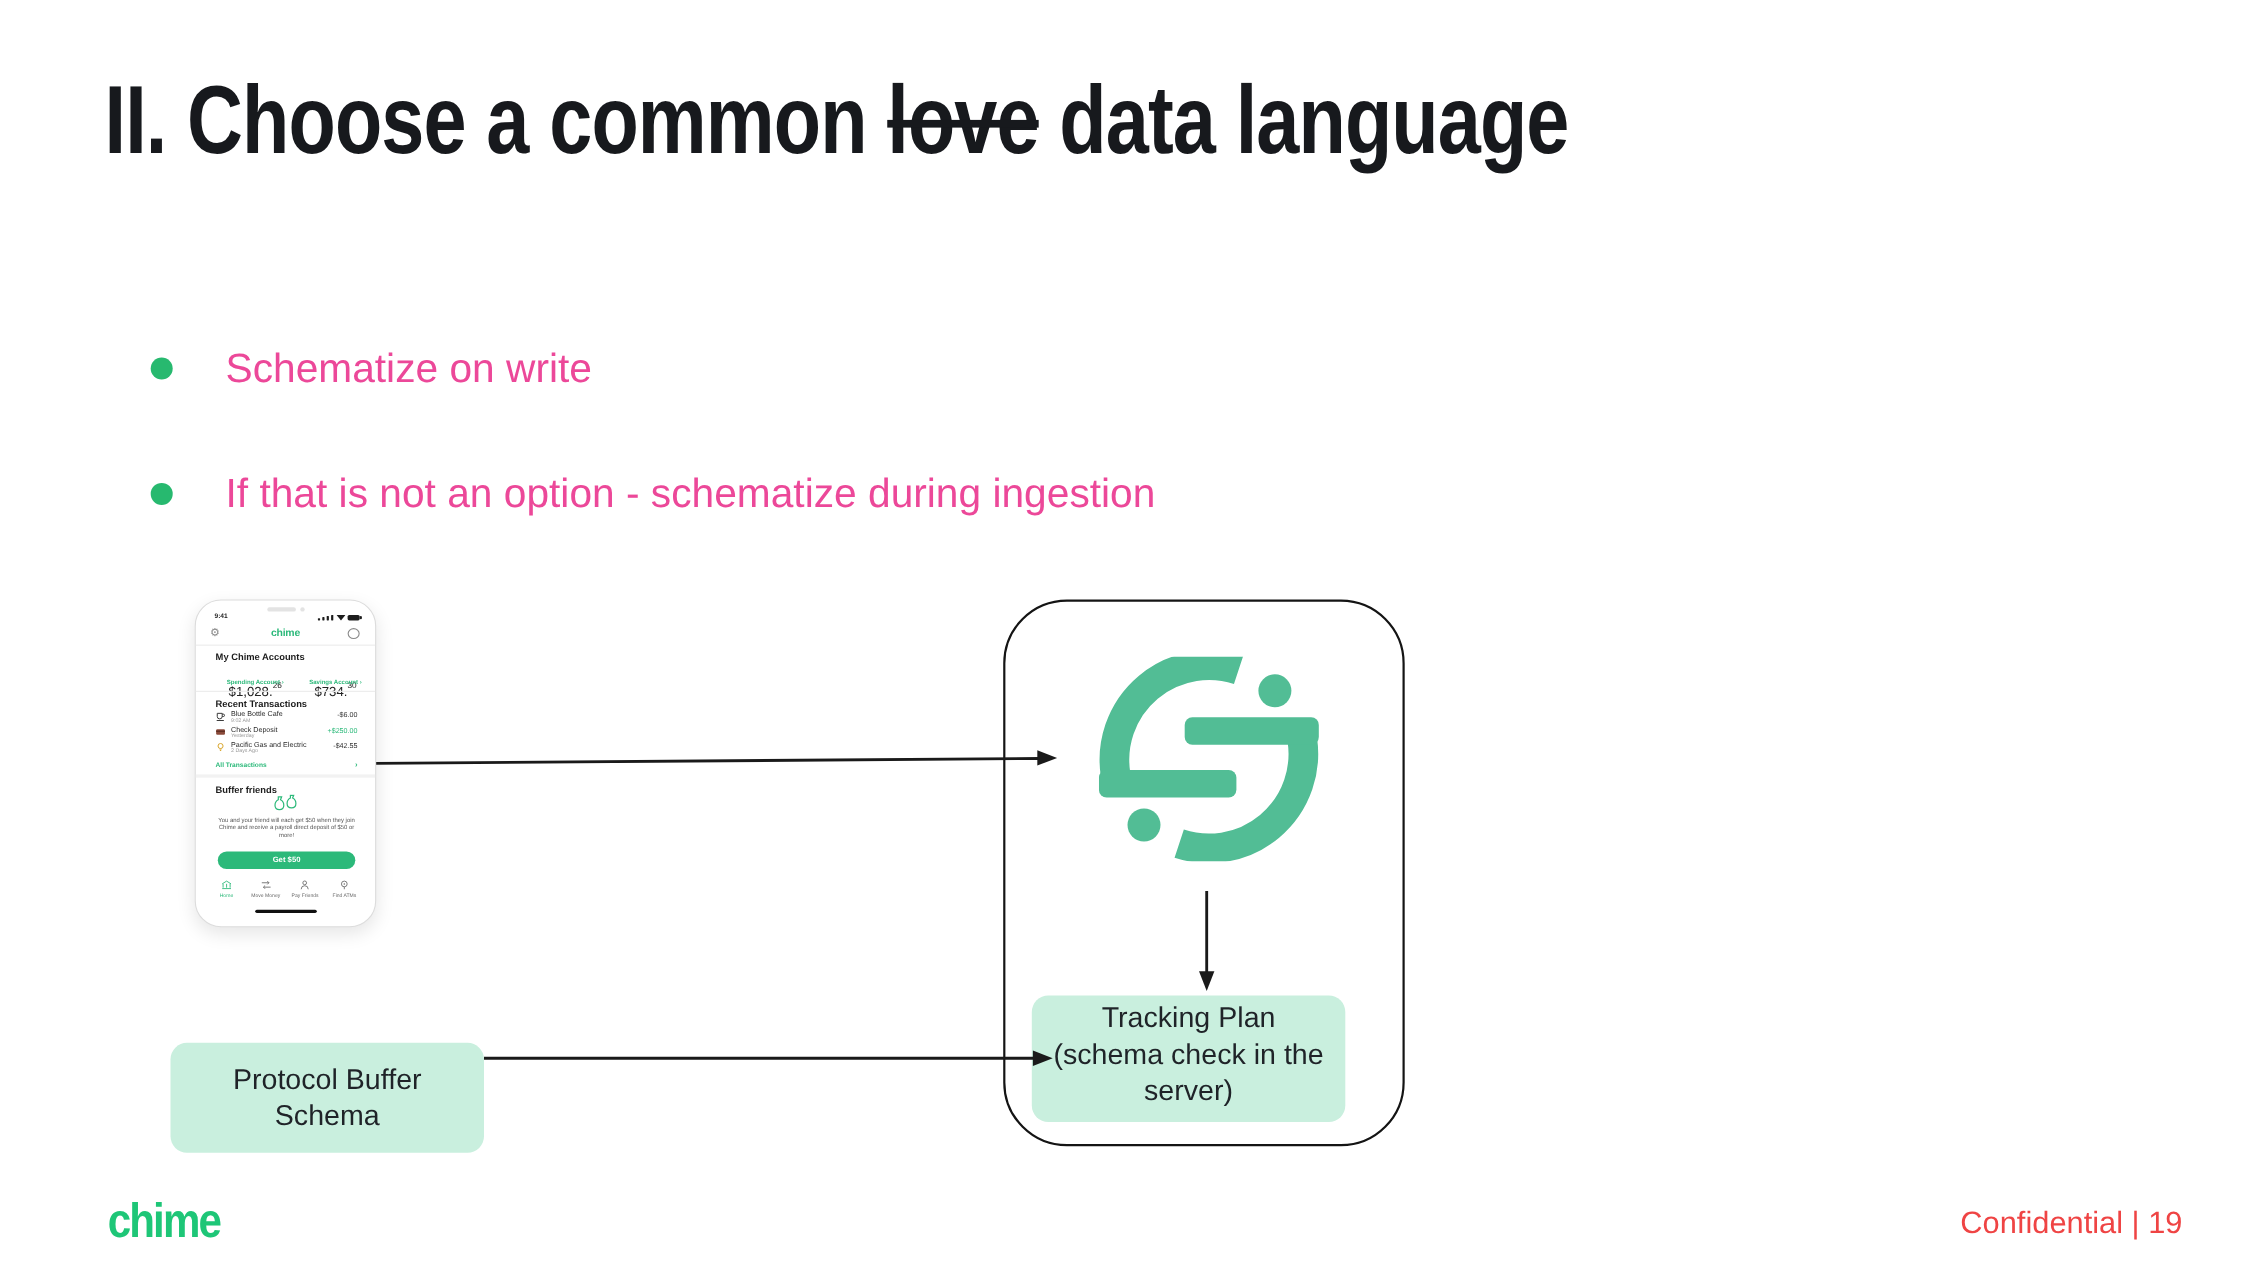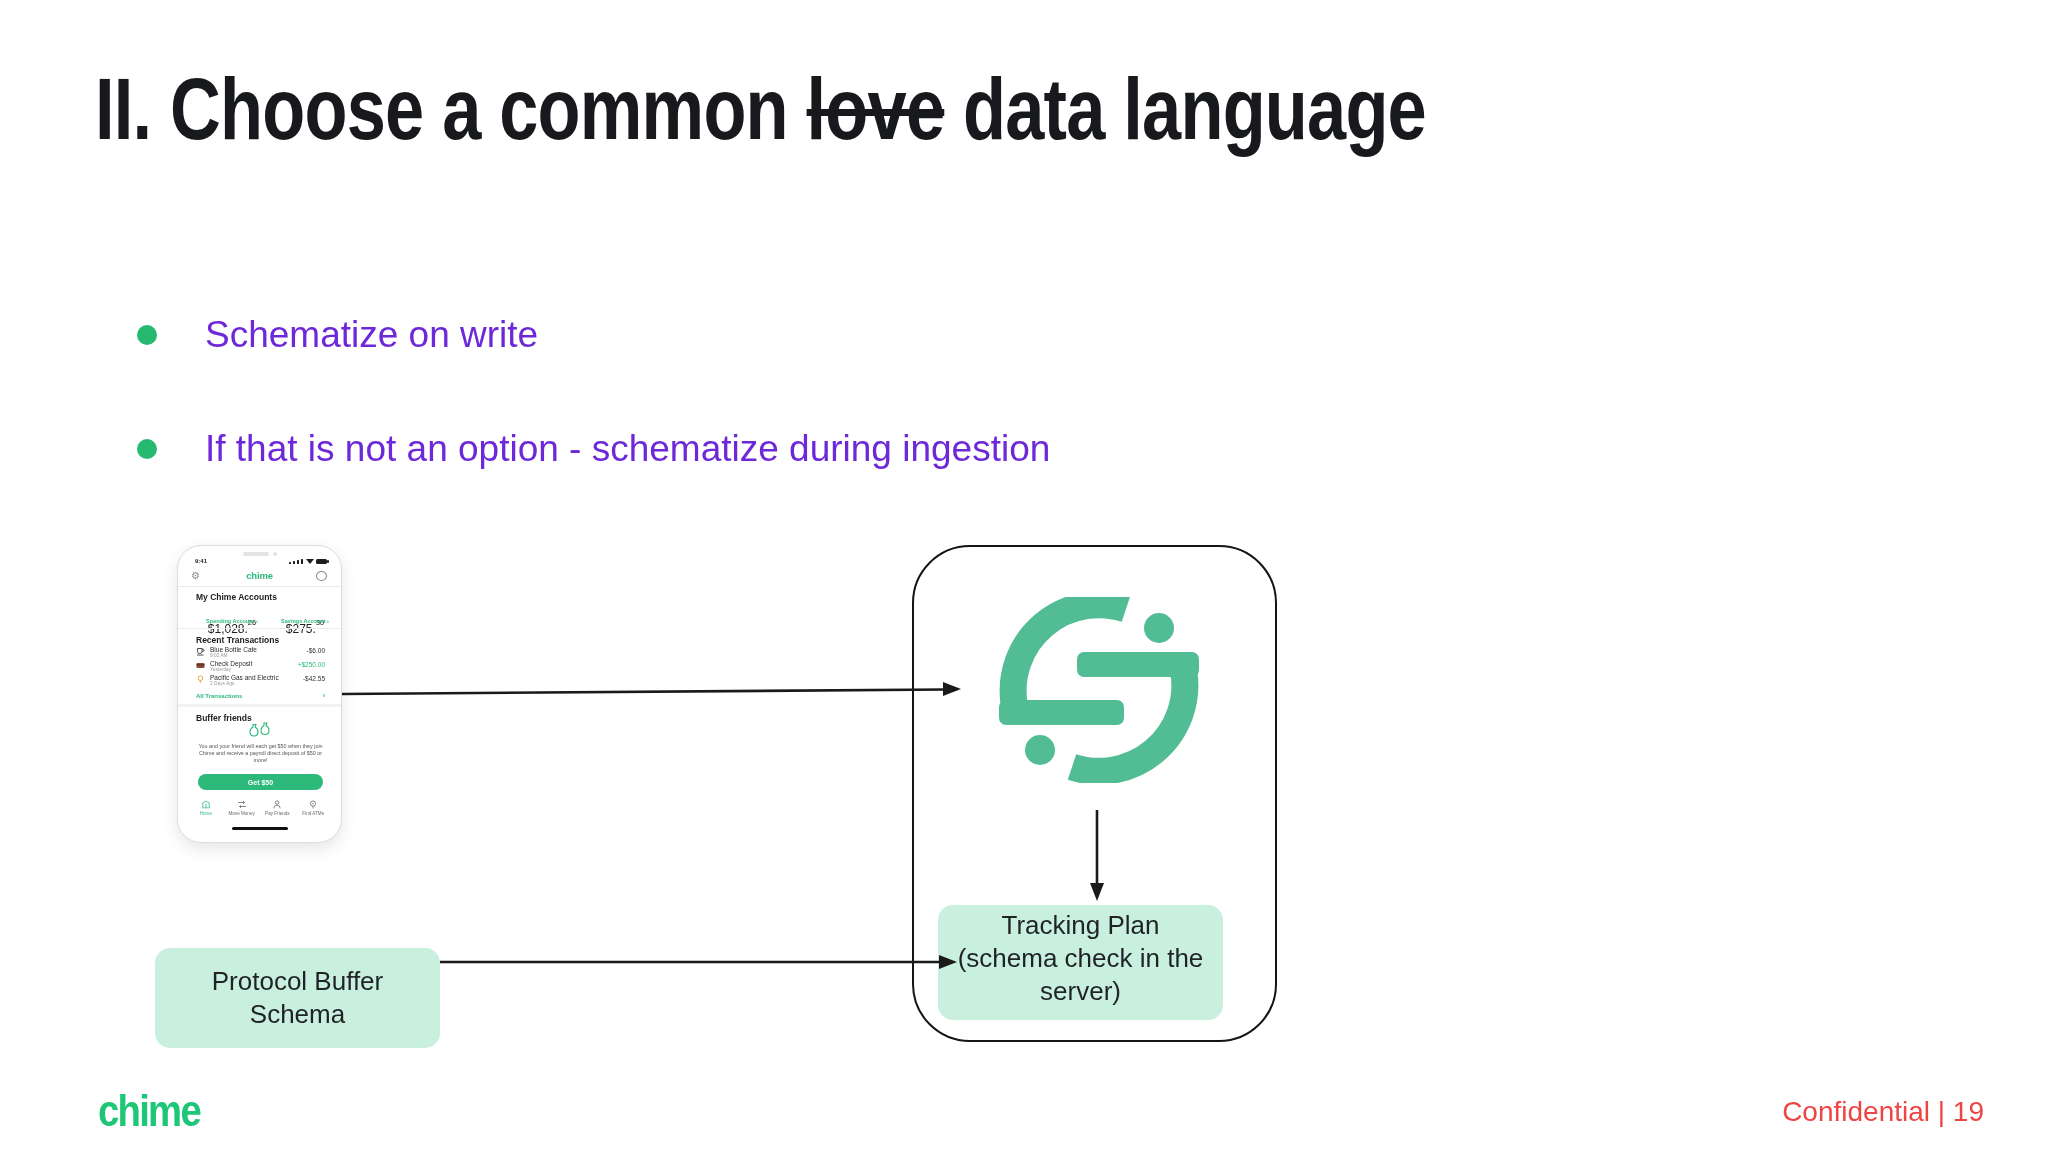--- a/index.html
+++ b/index.html
@@ -7,21 +7,21 @@
          font-family:"Liberation Sans",sans-serif;color:#202327;text-decoration:underline;}
 
   
   .title{position:absolute;left:95px;top:58px;margin:0;font-size:88px;font-weight:700;
          letter-spacing:-1px;color:#17191d;white-space:nowrap;
          transform:scaleX(0.80);transform-origin:left top;line-height:1.15;}
   .struck{text-decoration:line-through;text-decoration-thickness:7px;}
 
   
   .bullets{position:absolute;left:137px;top:312px;list-style:none;margin:0;padding:0;}
-  .bullets li{position:relative;padding-left:68px;font-size:37px;line-height:46px;color:#6d28d9;}
+  .bullets li{position:relative;padding-left:68px;font-size:37px;line-height:46px;color:#ec4899;}
   .bullets li + li{margin-top:68px;text-align:right;}
   .bullet-dot{position:absolute;left:0;top:13px;width:20px;height:20px;border-radius:50%;background:#27B96F;}
 
   
   .big-rect{position:absolute;left:912px;top:545px;width:365px;height:497px;
             border:2.6px solid #141414;border-radius:58px;background:#ffffff;box-sizing:border-box;}
   .segment-svg{position:absolute;left:85px;top:50px;}
   .arrows{position:absolute;left:0;top:0;pointer-events:none;}
   .mint-box{position:absolute;background:#C9EFDE;border-radius:15px;color:#1f2328;
             text-align:center;font-size:26px;line-height:33px;box-sizing:border-box;}
@@ -111,21 +111,21 @@
     </div>
     <div class="p-abs p-header">
       <span class="gear">⚙</span>
       <span class="p-brand">chime</span>
       <span class="chat"></span>
     </div>
     <div class="p-abs hr" style="top:40px"></div>
 
     <div class="p-abs sec-title" style="top:46px">My Chime Accounts</div>
     <div class="p-abs amt" style="left:18px;width:72px"><span>$1,028.</span><sup>26</sup></div>
-    <div class="p-abs amt" style="left:96px;width:62px"><span>$275.</span><sup>30</sup></div>
+    <div class="p-abs amt" style="left:96px;width:62px"><span>$734.</span><sup>30</sup></div>
     <div class="p-abs acct" style="left:18px;width:72px"><span>Spending Account</span> <span>›</span></div>
     <div class="p-abs acct" style="left:96px;width:62px"><span>Savings Account</span> <span>›</span></div>
     <div class="p-abs hr" style="top:82px"></div>
 
     <div class="p-abs sec-title" style="top:89px">Recent Transactions</div>
 
     <div class="p-abs tx-row" style="top:100px">
       <svg class="tx-icon" width="9" height="9" viewBox="0 0 9 9">
           <path d="M1.5 1.5 h4.5 v2.8 a2.2 2.2 0 0 1 -4.5 0 z M6 2.2 h1 a1.1 1.1 0 0 1 0 2.2 h-1" fill="none" stroke="#3a3a3a" stroke-width="0.9"></path>
           <path d="M1 8 h6.5" stroke="#3a3a3a" stroke-width="0.9"></path>

